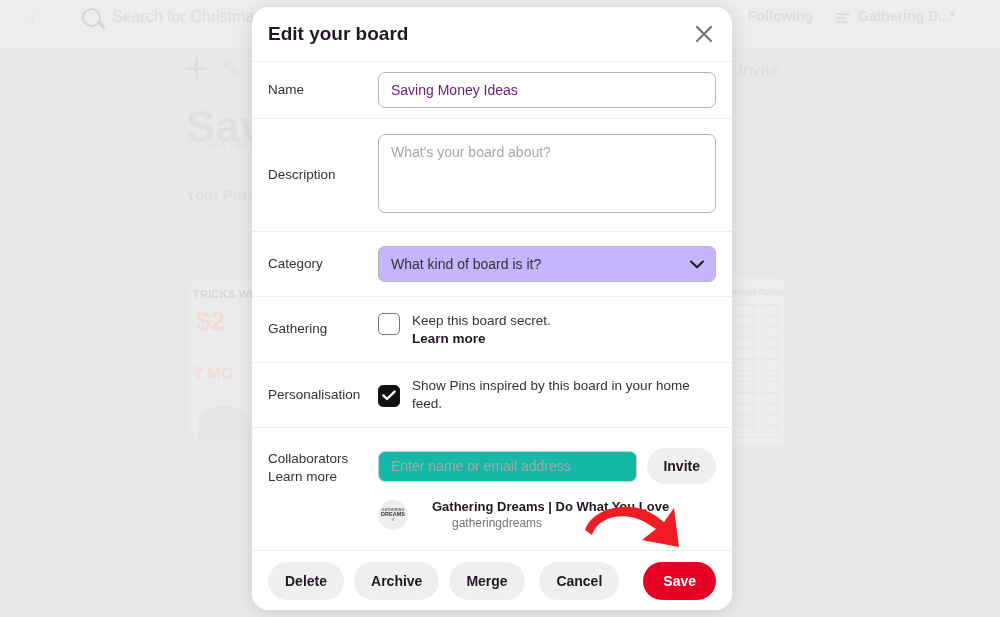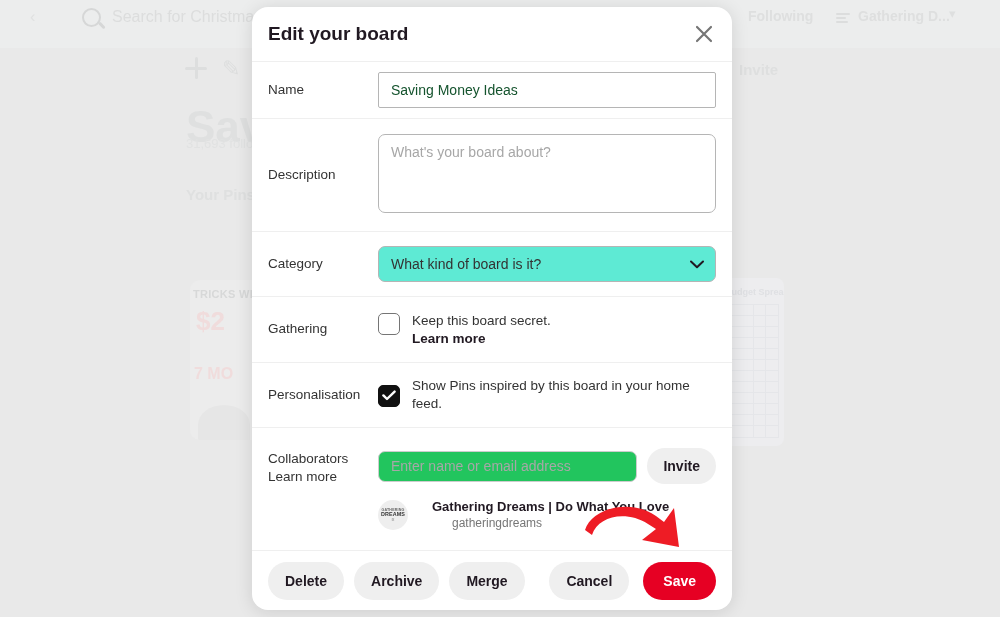--- a/index.html
+++ b/index.html
@@ -143,24 +143,24 @@
   }
   .row-label .sub {
     display: block; font-size: 13.5px; color: #333;
   }
   .row-field { flex: 1 1 auto; }
 
   .row-name { height: 57px; align-items: center; }
   .row-name .row-label { padding-top: 0; }
   .text-input {
     width: 100%; height: 36px;
-    border: 1px solid #b5b5b5; border-radius: 2px;
+    border: 1px solid #b5b5b5; border-radius: 7px;
     padding: 0 12px;
     font-family: "Liberation Sans", sans-serif;
-    font-size: 14px; color: #14532d; background: #fff;
+    font-size: 14px; color: #701a75; background: #fff;
     outline: none;
   }
   .text-input::placeholder { color: #a7a7a7; }
 
   .row-desc { height: 113px; align-items: center; }
   .row-desc .row-label { padding-top: 0; }
   .textarea {
     width: 100%; height: 79px;
     border: 1px solid #b5b5b5; border-radius: 7px;
     padding: 9px 12px;
@@ -171,21 +171,21 @@
   .textarea::placeholder { color: #a7a7a7; }
 
   .row-cat { height: 65px; align-items: center; }
   .row-cat .row-label { padding-top: 0; }
   .select-wrap { position: relative; width: 100%; }
   .select-box {
     width: 100%; height: 36px;
     border: 1px solid #b5b5b5; border-radius: 7px;
     padding: 0 34px 0 12px;
     display: flex; align-items: center;
-    font-size: 14px; color: #333; background: #5eead4;
+    font-size: 14px; color: #333; background: #c4b5fd;
     cursor: pointer;
   }
   .select-chev {
     position: absolute; right: 12px; top: 50%;
     transform: translateY(-50%); pointer-events: none;
   }
 
   .row-vis { height: 66px; align-items: center; }
   .row-vis .row-label { padding-top: 0; }
   .check-line { display: flex; align-items: flex-start; gap: 12px; }
@@ -205,21 +205,21 @@
   .row-pers .row-label { padding-top: 0; }
   .row-pers .check-line { align-items: center; }
 
   .row-collab { height: 115px; padding-top: 20px; border-bottom: none; }
   .collab-input-line { display: flex; align-items: center; gap: 10px; }
   .collab-input {
     flex: 1 1 auto; height: 31px;
     border: 1px solid #cdcdcd; border-radius: 7px;
     padding: 0 12px;
     font-family: "Liberation Sans", sans-serif;
-    font-size: 14px; color: #333; background: #22c55e; outline: none;
+    font-size: 14px; color: #333; background: #14b8a6; outline: none;
   }
   .collab-input::placeholder { color: #a7a7a7; }
   .invite-btn {
     flex: 0 0 auto; height: 36px; padding: 0 16px;
     background: #efefef; border: none; border-radius: 20px;
     font-family: "Liberation Sans", sans-serif;
     font-size: 14px; font-weight: bold; color: #211922; cursor: pointer;
   }
   .collab-user { display: flex; align-items: center; gap: 24px; margin-top: 15px; }
   .avatar {
@@ -233,21 +233,21 @@
   .collab-name { font-size: 13px; font-weight: bold; color: #211922; line-height: 1.3; }
   .collab-handle { font-size: 12px; color: #767676; line-height: 1.3; margin-left: 20px; }
 
   .modal-footer {
     flex: 0 0 60px; height: 60px;
     border-top: 1px solid #efefef;
     display: flex; align-items: center;
     padding: 0 16px;
   }
   .footer-left { display: flex; gap: 10px; }
-  .footer-right { margin-left: auto; display: flex; gap: 14px; }
+  .footer-right { margin-left: auto; display: flex; gap: 24px; }
   .btn {
     height: 38px; padding: 0 17px;
     border: none; border-radius: 20px;
     font-family: "Liberation Sans", sans-serif;
     font-size: 14px; font-weight: bold; cursor: pointer;
     display: flex; align-items: center; justify-content: center;
   }
   .btn-grey { background: #efefef; color: #211922; }
   .btn-red  { background: #e60023; color: #ffffff; padding: 0 20px; }
 

